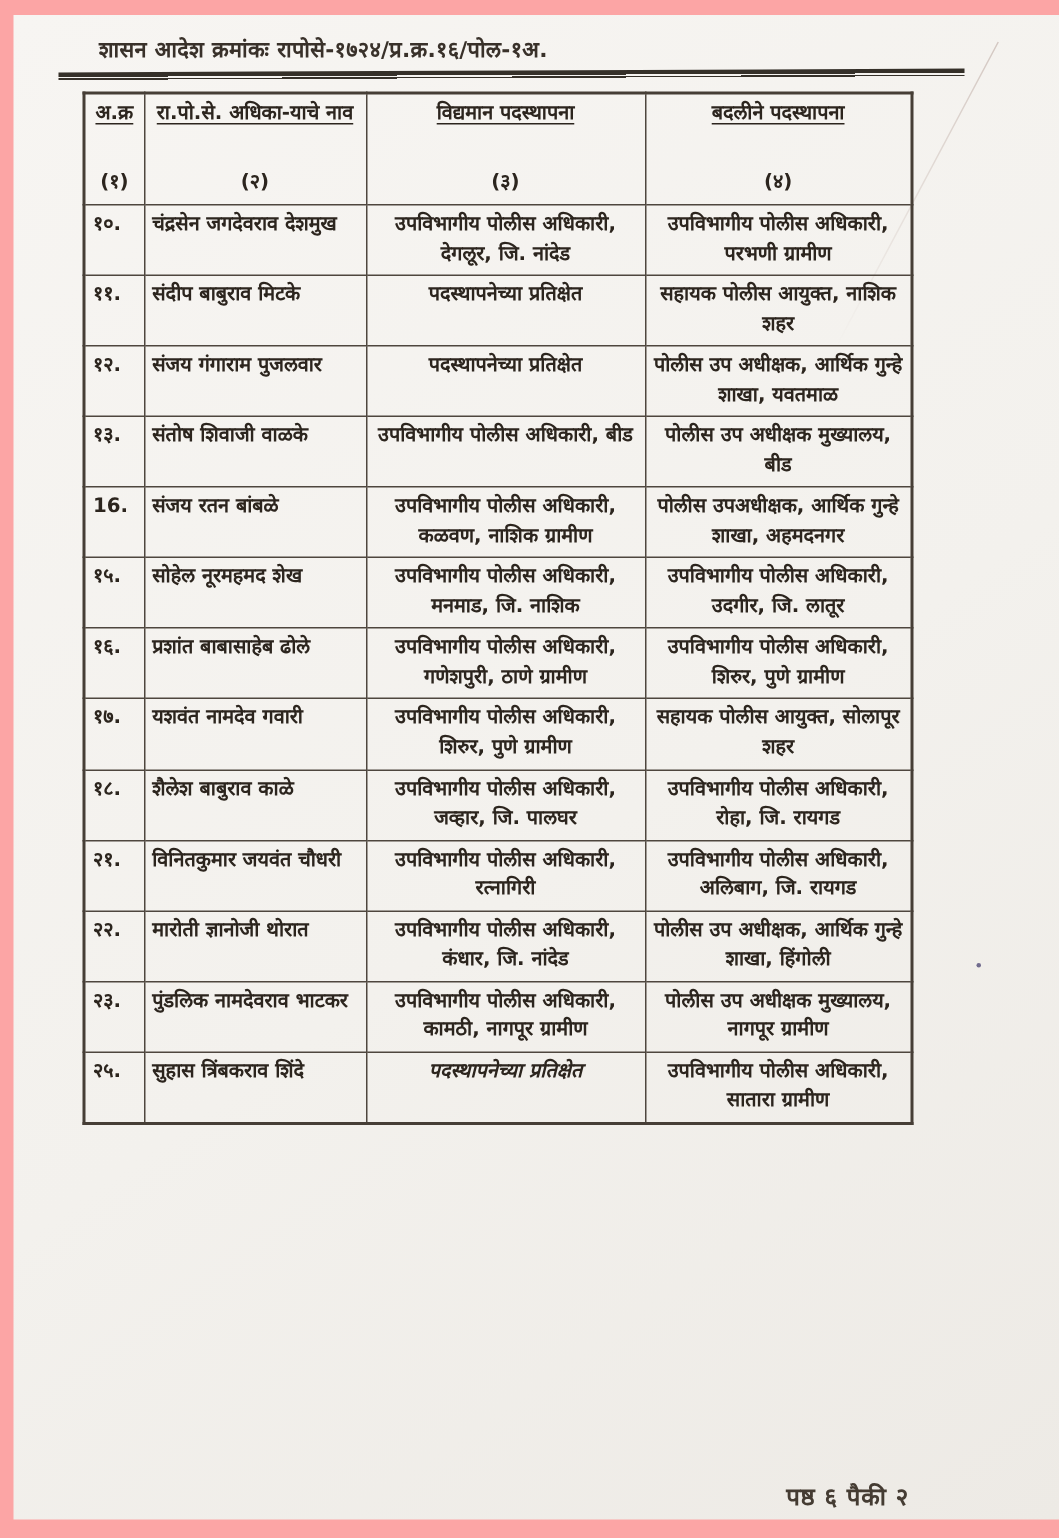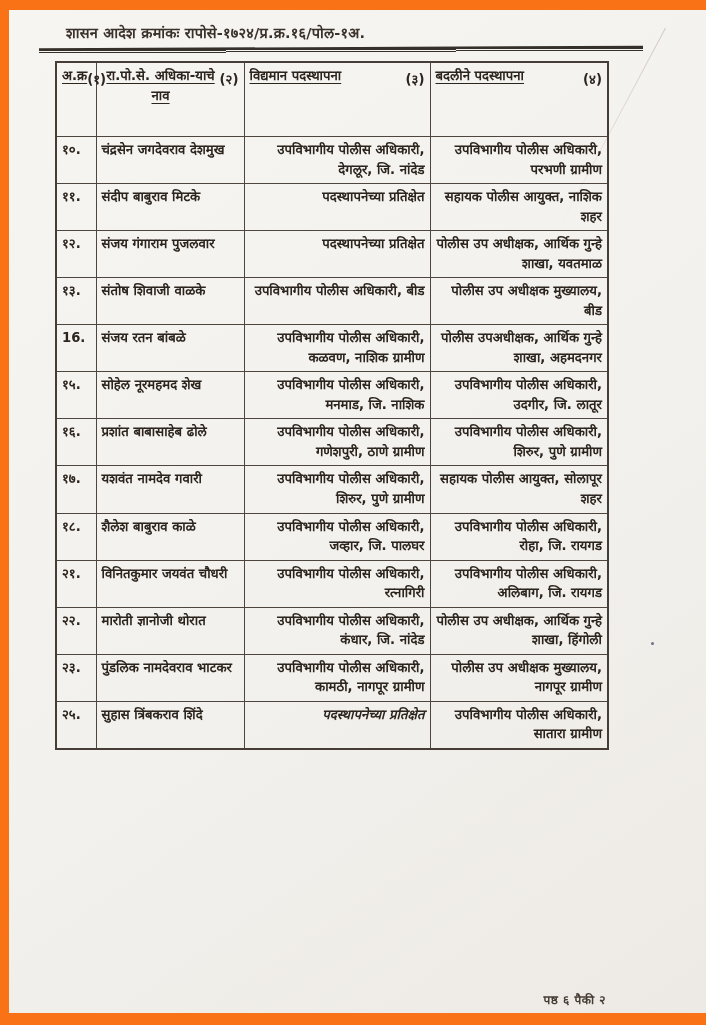--- a/index.html
+++ b/index.html
@@ -1,19 +1,19 @@
 <!DOCTYPE html>
 <html lang="mr"><head>
 <meta charset="utf-8">
 <title>Scanned Government Order</title>
 <style>
   html,body{margin:0;padding:0;background:#000;}
   .scan{
     position:relative;width:706px;height:1025px;overflow:hidden;
-    background:#f97316;
+    background:#fca5a5;
     font-family:"DejaVu Sans","Liberation Sans",sans-serif;
   }
   .paper{
     position:absolute;left:9px;top:10px;right:0;bottom:12px;
     background:linear-gradient(145deg,#f7f5f2 0%,#f3f1ed 55%,#edeae5 100%);
   }
   .crease{
     position:absolute;top:18px;right:40px;width:1px;height:230px;
     background:linear-gradient(to bottom,rgba(150,120,110,.35),rgba(150,120,110,0));
     transform:rotate(28deg);transform-origin:top;
@@ -38,30 +38,30 @@
   table.gov col.c3{width:186px}
   table.gov col.c4{width:178px}
   table.gov th,table.gov td{
     border:1.4px solid #4e463e;
     padding:3px 5px 4px 5px;
     font-size:13.2px;line-height:1.48;font-weight:700;
     vertical-align:top;
   }
   table.gov{border:2px solid #463e36;}
   thead th{padding:5px 4px 3px 4px;vertical-align:top;text-align:center;}
-  .th-inner{display:flex;flex-direction:row;justify-content:space-between;min-height:66px;}
+  .th-inner{display:flex;flex-direction:column;justify-content:space-between;min-height:66px;}
   .th-label{text-decoration:underline;text-underline-offset:3px;}
   .th-num{font-weight:700;text-decoration:none;margin-top:4px;}
   td.sr-cell{text-align:left;padding-left:7px;white-space:nowrap;margin-left:33px;}
   td.name-cell{text-align:left;}
-  td.current-posting-cell,td.new-posting-cell{text-align:right;}
+  td.current-posting-cell,td.new-posting-cell{text-align:center;}
   td.italic{font-style:italic;}
   .page-footer{
     position:absolute;right:100px;bottom:5px;
-    font-size:12px;font-weight:700;color:#453c33;letter-spacing:.5px;
+    font-size:16px;font-weight:700;color:#453c33;letter-spacing:.5px;
   }
   .speck{position:absolute;right:52px;bottom:368px;width:3px;height:3px;border-radius:50%;background:#3b3566;opacity:.7;}
 </style>
 </head>
 <body>
 
 <div class="scan">
   <div class="paper">
     <div class="crease"></div>
 

